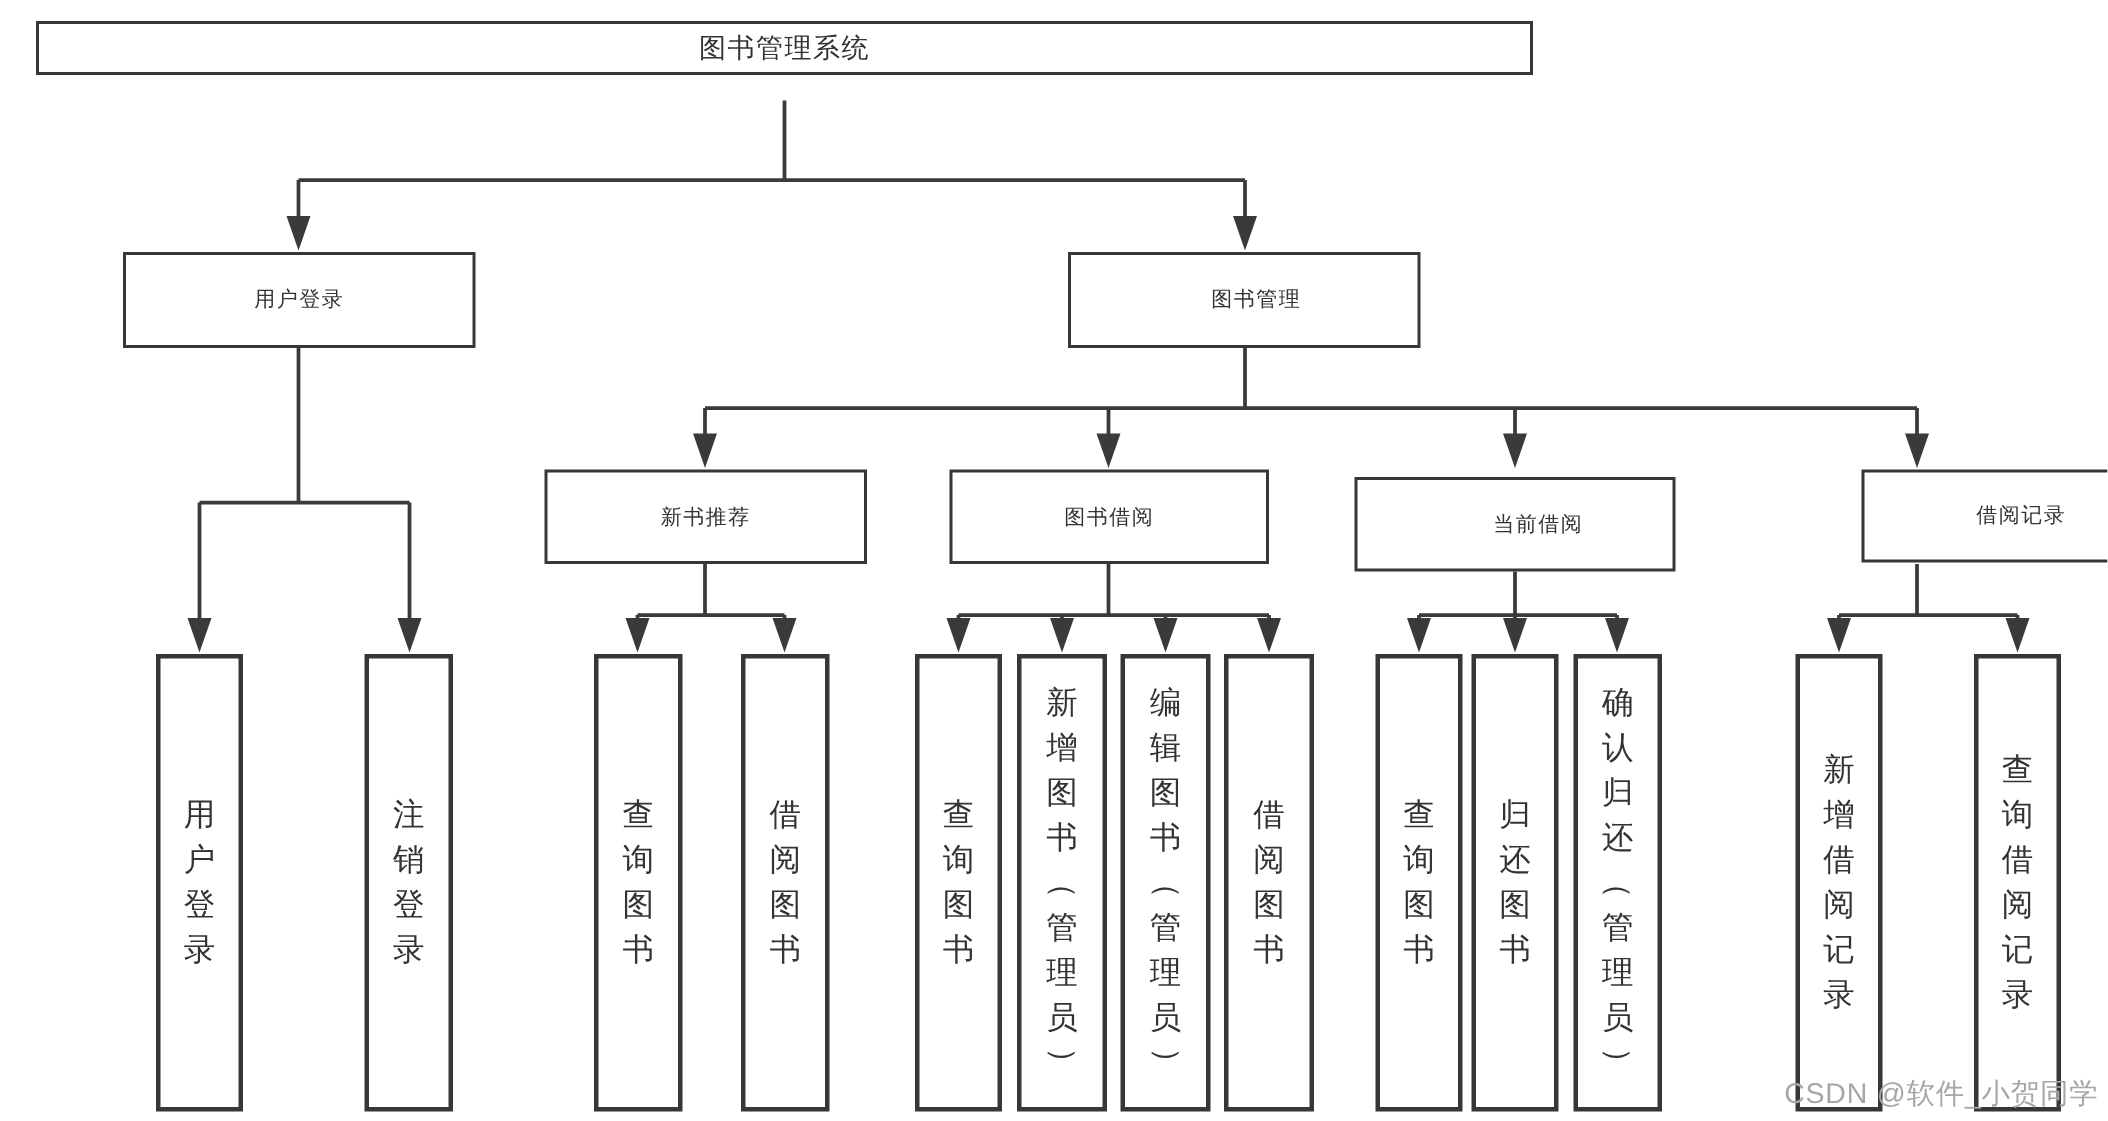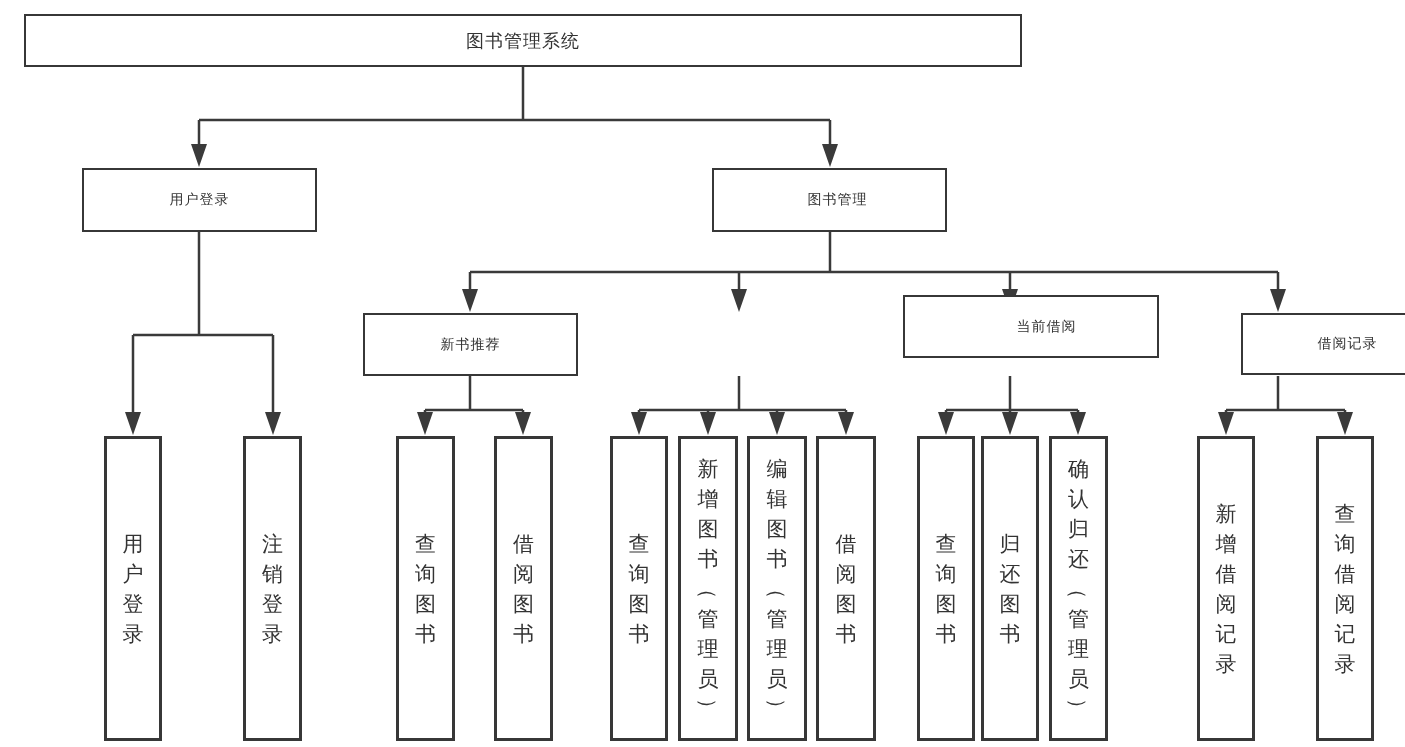--- a/index.html
+++ b/index.html
@@ -96,27 +96,28 @@
       <use href="#arrowhead" x="777" y="435"></use>
       <use href="#arrowhead" x="846" y="435"></use>
       <use href="#arrowhead" x="946" y="435"></use>
       <use href="#arrowhead" x="1010" y="435"></use>
       <use href="#arrowhead" x="1078" y="435"></use>
       <use href="#arrowhead" x="1226" y="435"></use>
       <use href="#arrowhead" x="1345" y="435"></use>
     </g>
   </svg>
 
-  <div class="node hnode root" style="left:24px; top:14px; width:998px; height:53px;">图书管理系统</div>
+  <div class="node hnode root" style="left:24px; top:14px; width:998px; height:36px;">图书管理系统</div>
 
   <div class="node hnode" style="left:82px; top:168px; width:235px; height:64px;">用户登录</div>
   <div class="node hnode" style="left:712px; top:168px; width:235px; height:64px;padding-left:16px;">图书管理</div>
 
   <div class="node hnode" style="left:363px; top:313px; width:215px; height:63px;">新书推荐</div>
-  <div class="node hnode" style="left:903px; top:295px; width:256px; height:63px;padding-left:31px;">当前借阅</div>
+  <div class="node hnode" style="left:633px; top:313px; width:213px; height:63px;">图书借阅</div>
+  <div class="node hnode" style="left:903px; top:318px; width:214px; height:63px;padding-left:31px;">当前借阅</div>
   <div class="node hnode" style="left:1241px; top:313px; width:213px; height:62px;">借阅记录</div>
 
   <div class="node leaf vlabel" style="left:104px; top:436px; width:58px; height:305px;">
       <span>用</span>
       <span>户</span>
       <span>登</span>
       <span>录</span>
     </div>
   <div class="node leaf vlabel" style="left:243px; top:436px; width:59px; height:305px;">
       <span>注</span>
@@ -207,14 +208,15 @@
     </div>
   <div class="node leaf vlabel" style="left:1316px; top:436px; width:58px; height:305px;">
       <span>查</span>
       <span>询</span>
       <span>借</span>
       <span>阅</span>
       <span>记</span>
       <span>录</span>
     </div>
 
+  <div class="watermark">CSDN @软件_小贺同学</div>
 
 </div>
 
 </body></html>

